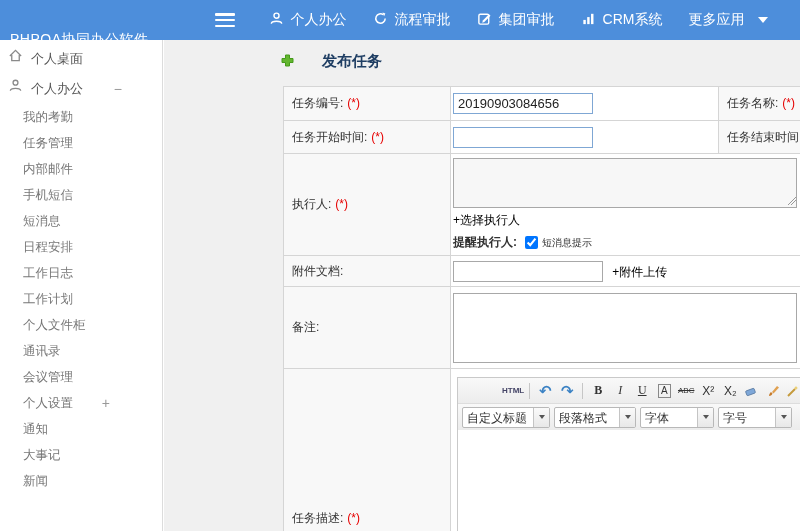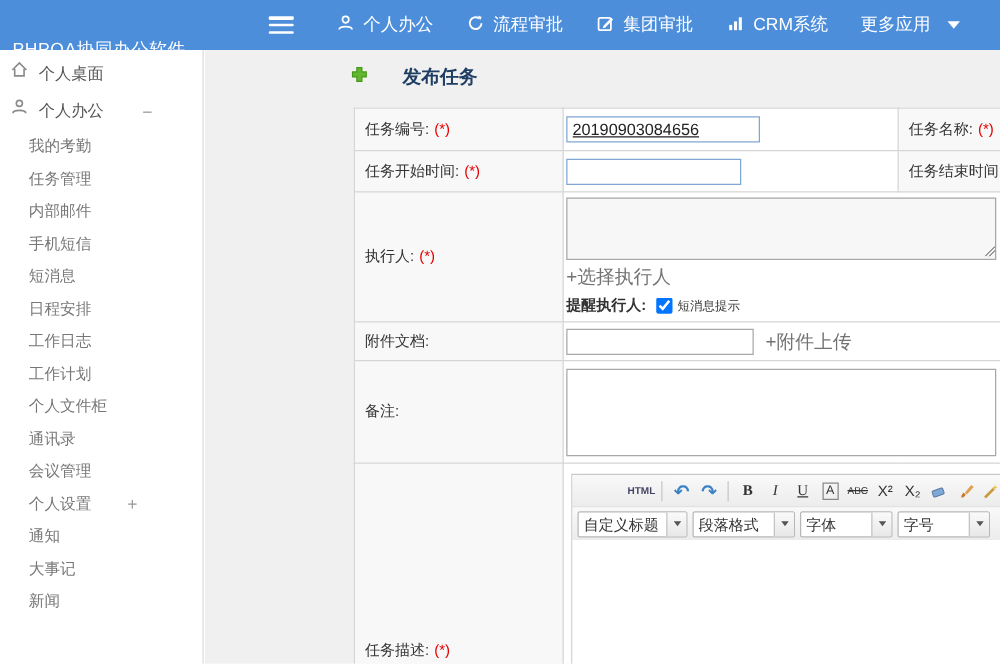--- a/index.html
+++ b/index.html
@@ -52,21 +52,21 @@
   input.txt { border:1px solid #7fa7d4; height:21px; padding:2px 4px;
     font-size:13px; color:#222; font-family:inherit; }
   textarea.area { border:1px solid #a8a8a8; background:#fcfcfc; resize:none;
     display:block; font-family:inherit; }
   textarea.gray { background:#f7f7f7; }
   .grip { position:relative; }
   .grip::after { content:""; position:absolute; right:3px; bottom:3px; width:8px;
     height:8px; background:
     linear-gradient(135deg, transparent 48%, #999 48%, #999 55%, transparent 55%,
       transparent 68%, #999 68%, #999 75%, transparent 75%); }
-  a.lnk { color:#737373; font-size:15px; text-decoration:none; cursor:pointer; }
+  a.lnk { color:#000000; font-size:12px; text-decoration:none; cursor:pointer; }
   .remind { display:flex; align-items:center; margin-top:5px; }
   .remind b { font-size:12px; color:#333; }
   .remind input { margin:0 4px 0 8px; width:13px; height:13px; }
 
   
   .editor { margin:4px; width:660px; border:1px solid #c9c9c9; background:#fff; }
   .tb-row { display:flex; align-items:center; padding:2px 4px; height:26px;
     background:linear-gradient(#f9f9f9,#ececec); }
   .tb-row.r1 { border-bottom:1px solid #ddd; }
   .tb-btn { display:flex; align-items:center; justify-content:center; min-width:20px;
@@ -196,21 +196,21 @@
         <col style="width:268px">
         <col style="width:160px">
       </colgroup>
 
     <tbody>
         <tr style="height:34px">
       <td class="lbl">
         <span>任务编号:</span><span class="req">(*)</span>
       </td>
       <td class="val">
-        <input class="txt" style="width: 155px; text-decoration: underline;" value="20190903084656">
+        <input class="txt" style="width: 140px;" value="20190903084656">
       </td>
       <td class="lbl">
         <span>任务名称:</span><span class="req">(*)</span>
       </td>
 
     </tr>
 
     <tr style="height:33px">
       <td class="lbl">
         <span>任务开始时间:</span><span class="req">(*)</span>

